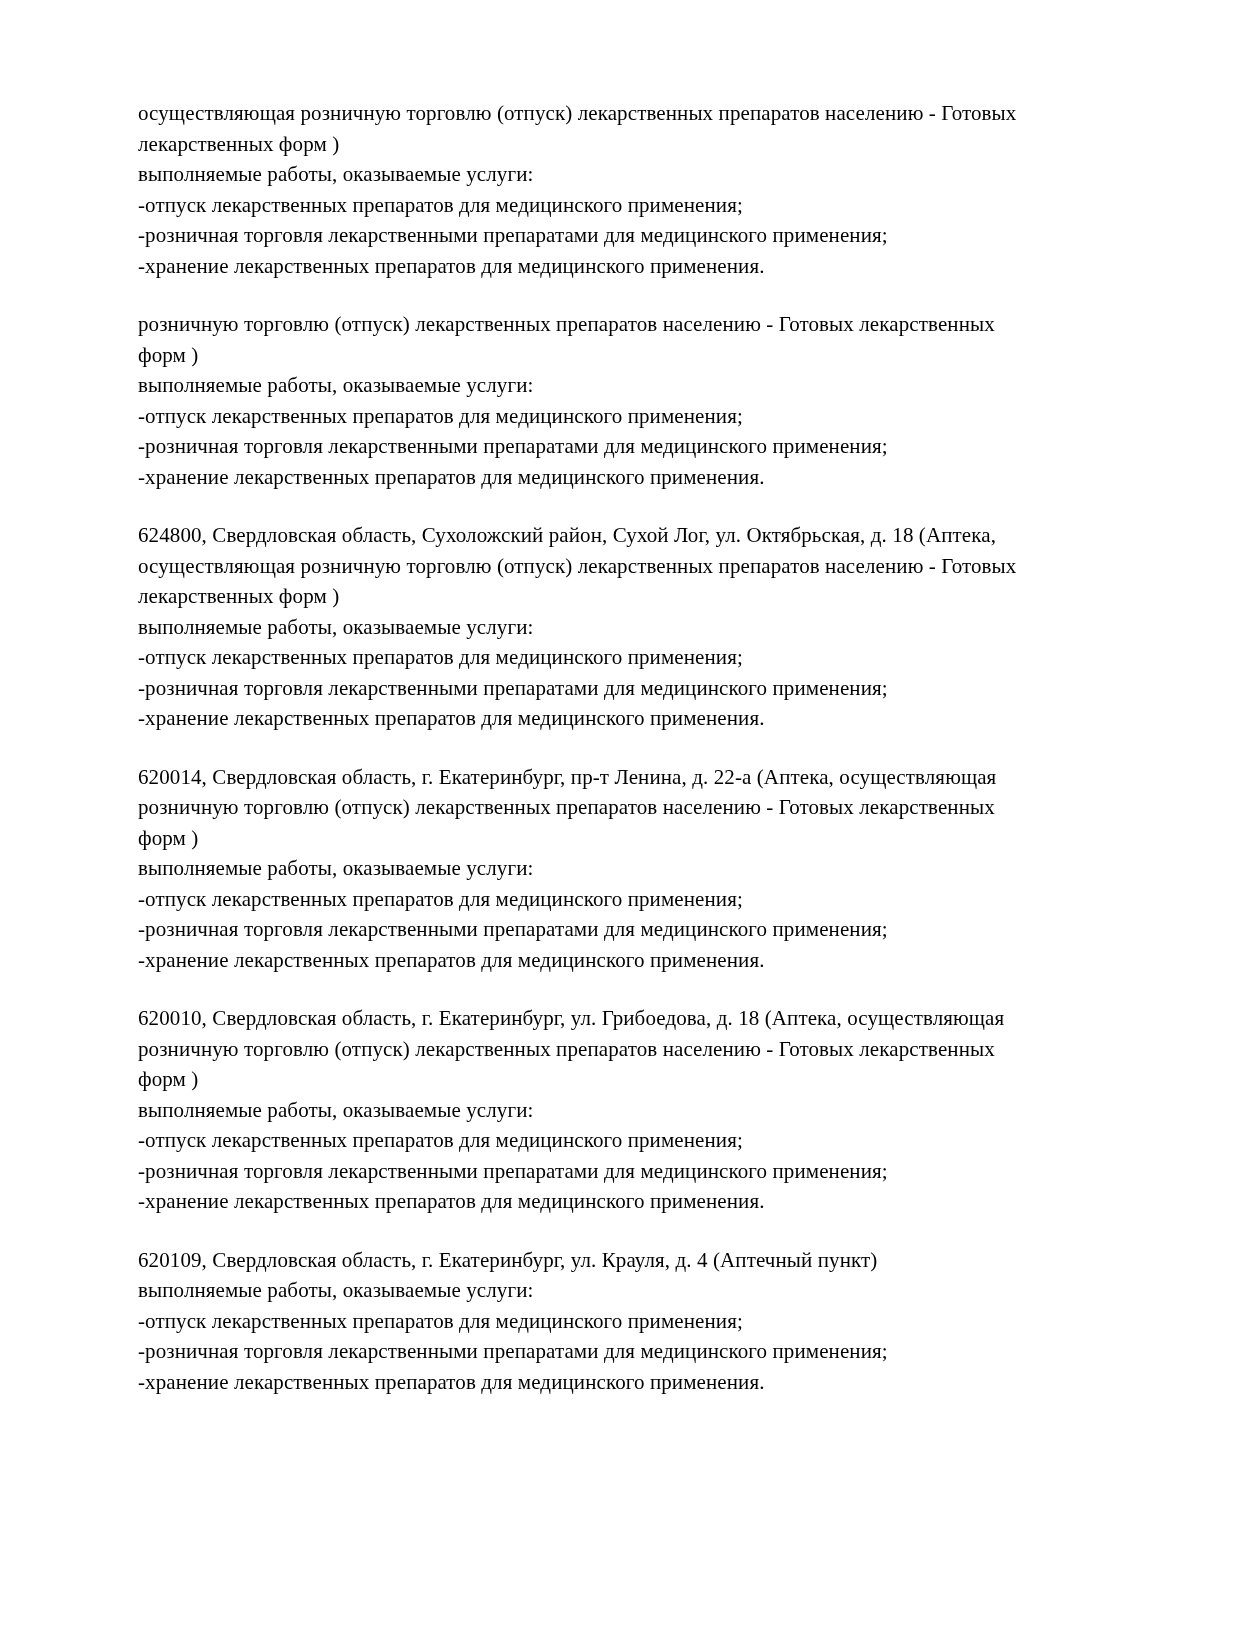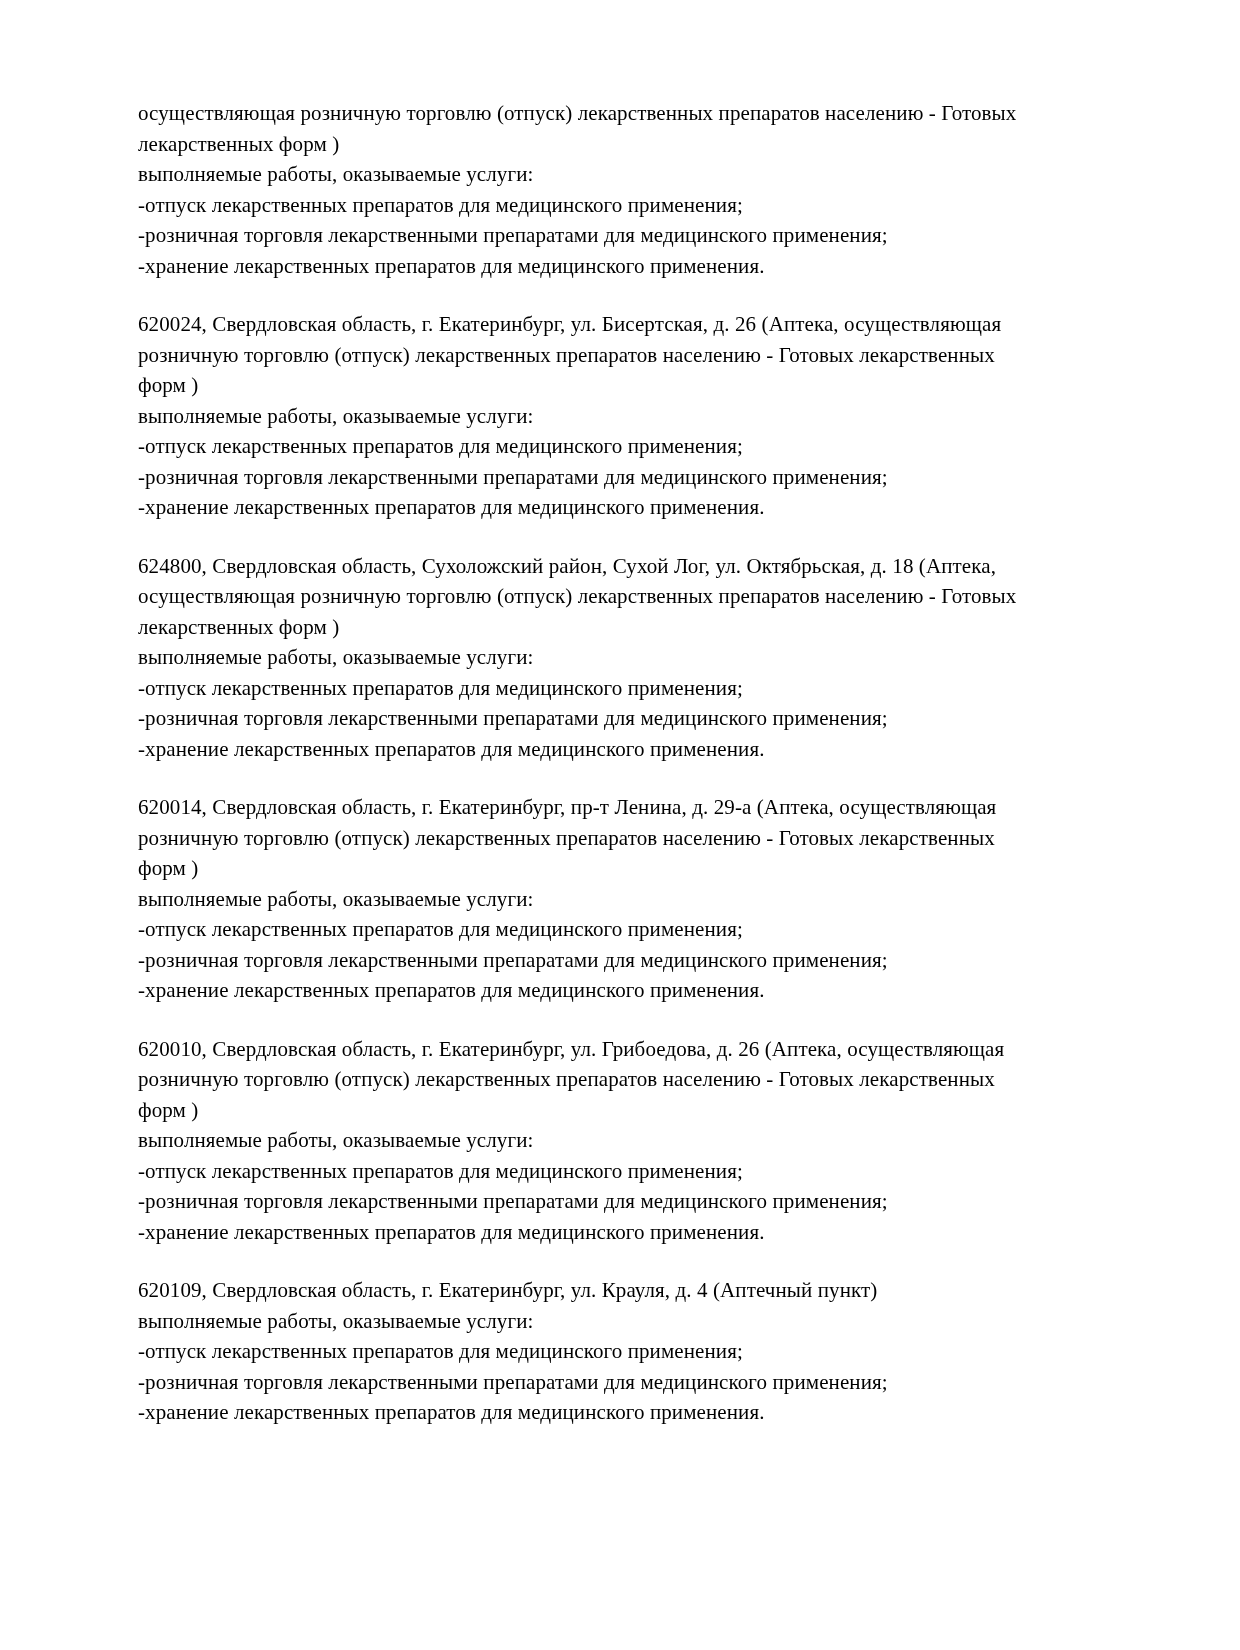--- a/index.html
+++ b/index.html
@@ -36,48 +36,47 @@
   <div>
       <div class="entry-block">
         <div class="text-line">осуществляющая розничную торговлю (отпуск) лекарственных препаратов населению - Готовых</div>
         <div class="text-line">лекарственных форм )</div>
         <div class="text-line">выполняемые работы, оказываемые услуги:</div>
         <div class="text-line">-отпуск лекарственных препаратов для медицинского применения;</div>
         <div class="text-line">-розничная торговля лекарственными препаратами для медицинского применения;</div>
         <div class="text-line">-хранение лекарственных препаратов для медицинского применения.</div>
       </div>
       <div class="entry-block">
-        <div class="text-line">620024, Свердловская область, г. Екатеринбург, ул. Бисертская, д. 26 (Аптека, осуществляющая</div>
         <div class="text-line">розничную торговлю (отпуск) лекарственных препаратов населению - Готовых лекарственных</div>
         <div class="text-line">форм )</div>
         <div class="text-line">выполняемые работы, оказываемые услуги:</div>
         <div class="text-line">-отпуск лекарственных препаратов для медицинского применения;</div>
         <div class="text-line">-розничная торговля лекарственными препаратами для медицинского применения;</div>
         <div class="text-line">-хранение лекарственных препаратов для медицинского применения.</div>
       </div>
       <div class="entry-block">
         <div class="text-line">624800, Свердловская область, Сухоложский район, Сухой Лог, ул. Октябрьская, д. 18 (Аптека,</div>
         <div class="text-line">осуществляющая розничную торговлю (отпуск) лекарственных препаратов населению - Готовых</div>
         <div class="text-line">лекарственных форм )</div>
         <div class="text-line">выполняемые работы, оказываемые услуги:</div>
         <div class="text-line">-отпуск лекарственных препаратов для медицинского применения;</div>
         <div class="text-line">-розничная торговля лекарственными препаратами для медицинского применения;</div>
         <div class="text-line">-хранение лекарственных препаратов для медицинского применения.</div>
       </div>
       <div class="entry-block">
-        <div class="text-line">620014, Свердловская область, г. Екатеринбург, пр-т Ленина, д. 29-а (Аптека, осуществляющая</div>
+        <div class="text-line">620014, Свердловская область, г. Екатеринбург, пр-т Ленина, д. 22-а (Аптека, осуществляющая</div>
         <div class="text-line">розничную торговлю (отпуск) лекарственных препаратов населению - Готовых лекарственных</div>
         <div class="text-line">форм )</div>
         <div class="text-line">выполняемые работы, оказываемые услуги:</div>
         <div class="text-line">-отпуск лекарственных препаратов для медицинского применения;</div>
         <div class="text-line">-розничная торговля лекарственными препаратами для медицинского применения;</div>
         <div class="text-line">-хранение лекарственных препаратов для медицинского применения.</div>
       </div>
       <div class="entry-block">
-        <div class="text-line">620010, Свердловская область, г. Екатеринбург, ул. Грибоедова, д. 26 (Аптека, осуществляющая</div>
+        <div class="text-line">620010, Свердловская область, г. Екатеринбург, ул. Грибоедова, д. 18 (Аптека, осуществляющая</div>
         <div class="text-line">розничную торговлю (отпуск) лекарственных препаратов населению - Готовых лекарственных</div>
         <div class="text-line">форм )</div>
         <div class="text-line">выполняемые работы, оказываемые услуги:</div>
         <div class="text-line">-отпуск лекарственных препаратов для медицинского применения;</div>
         <div class="text-line">-розничная торговля лекарственными препаратами для медицинского применения;</div>
         <div class="text-line">-хранение лекарственных препаратов для медицинского применения.</div>
       </div>
       <div class="entry-block">
         <div class="text-line">620109, Свердловская область, г. Екатеринбург, ул. Крауля, д. 4 (Аптечный пункт)</div>
         <div class="text-line">выполняемые работы, оказываемые услуги:</div>

